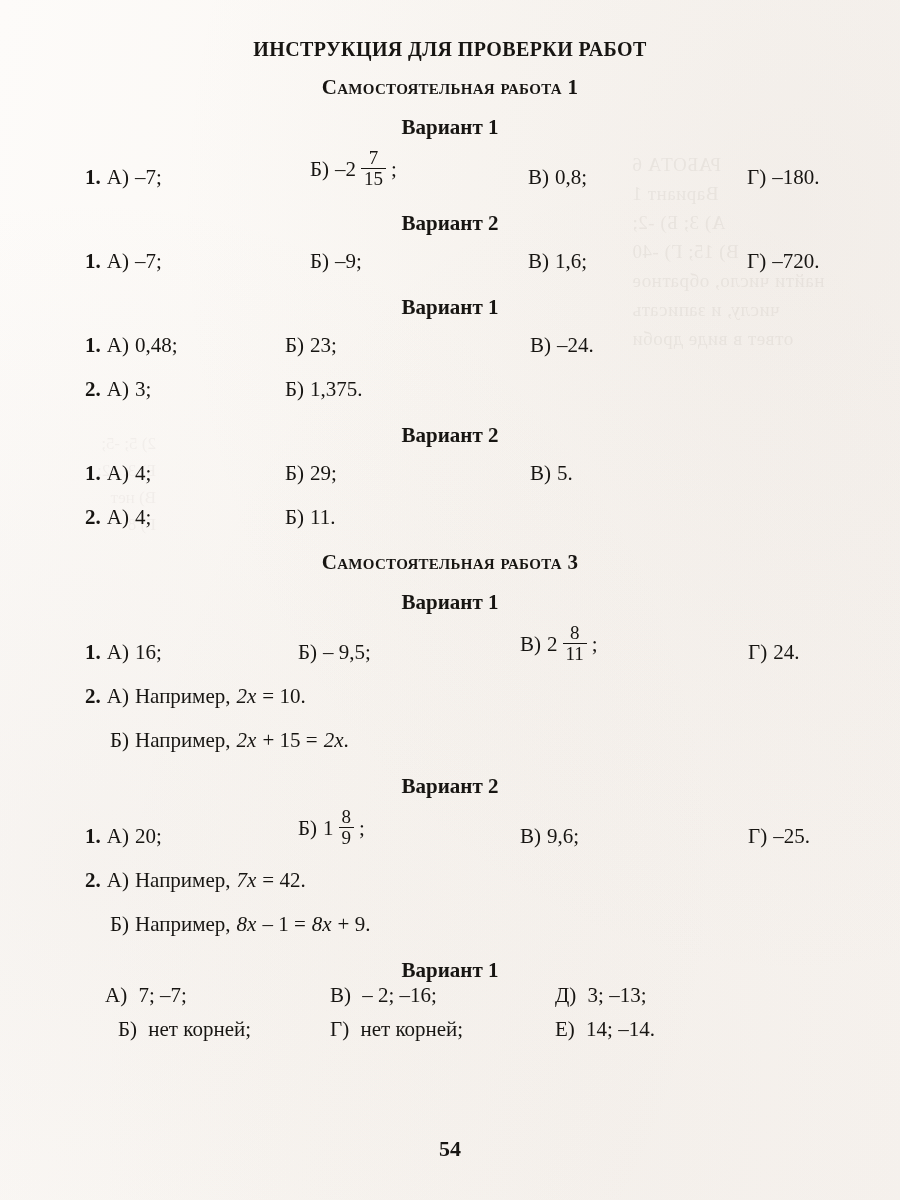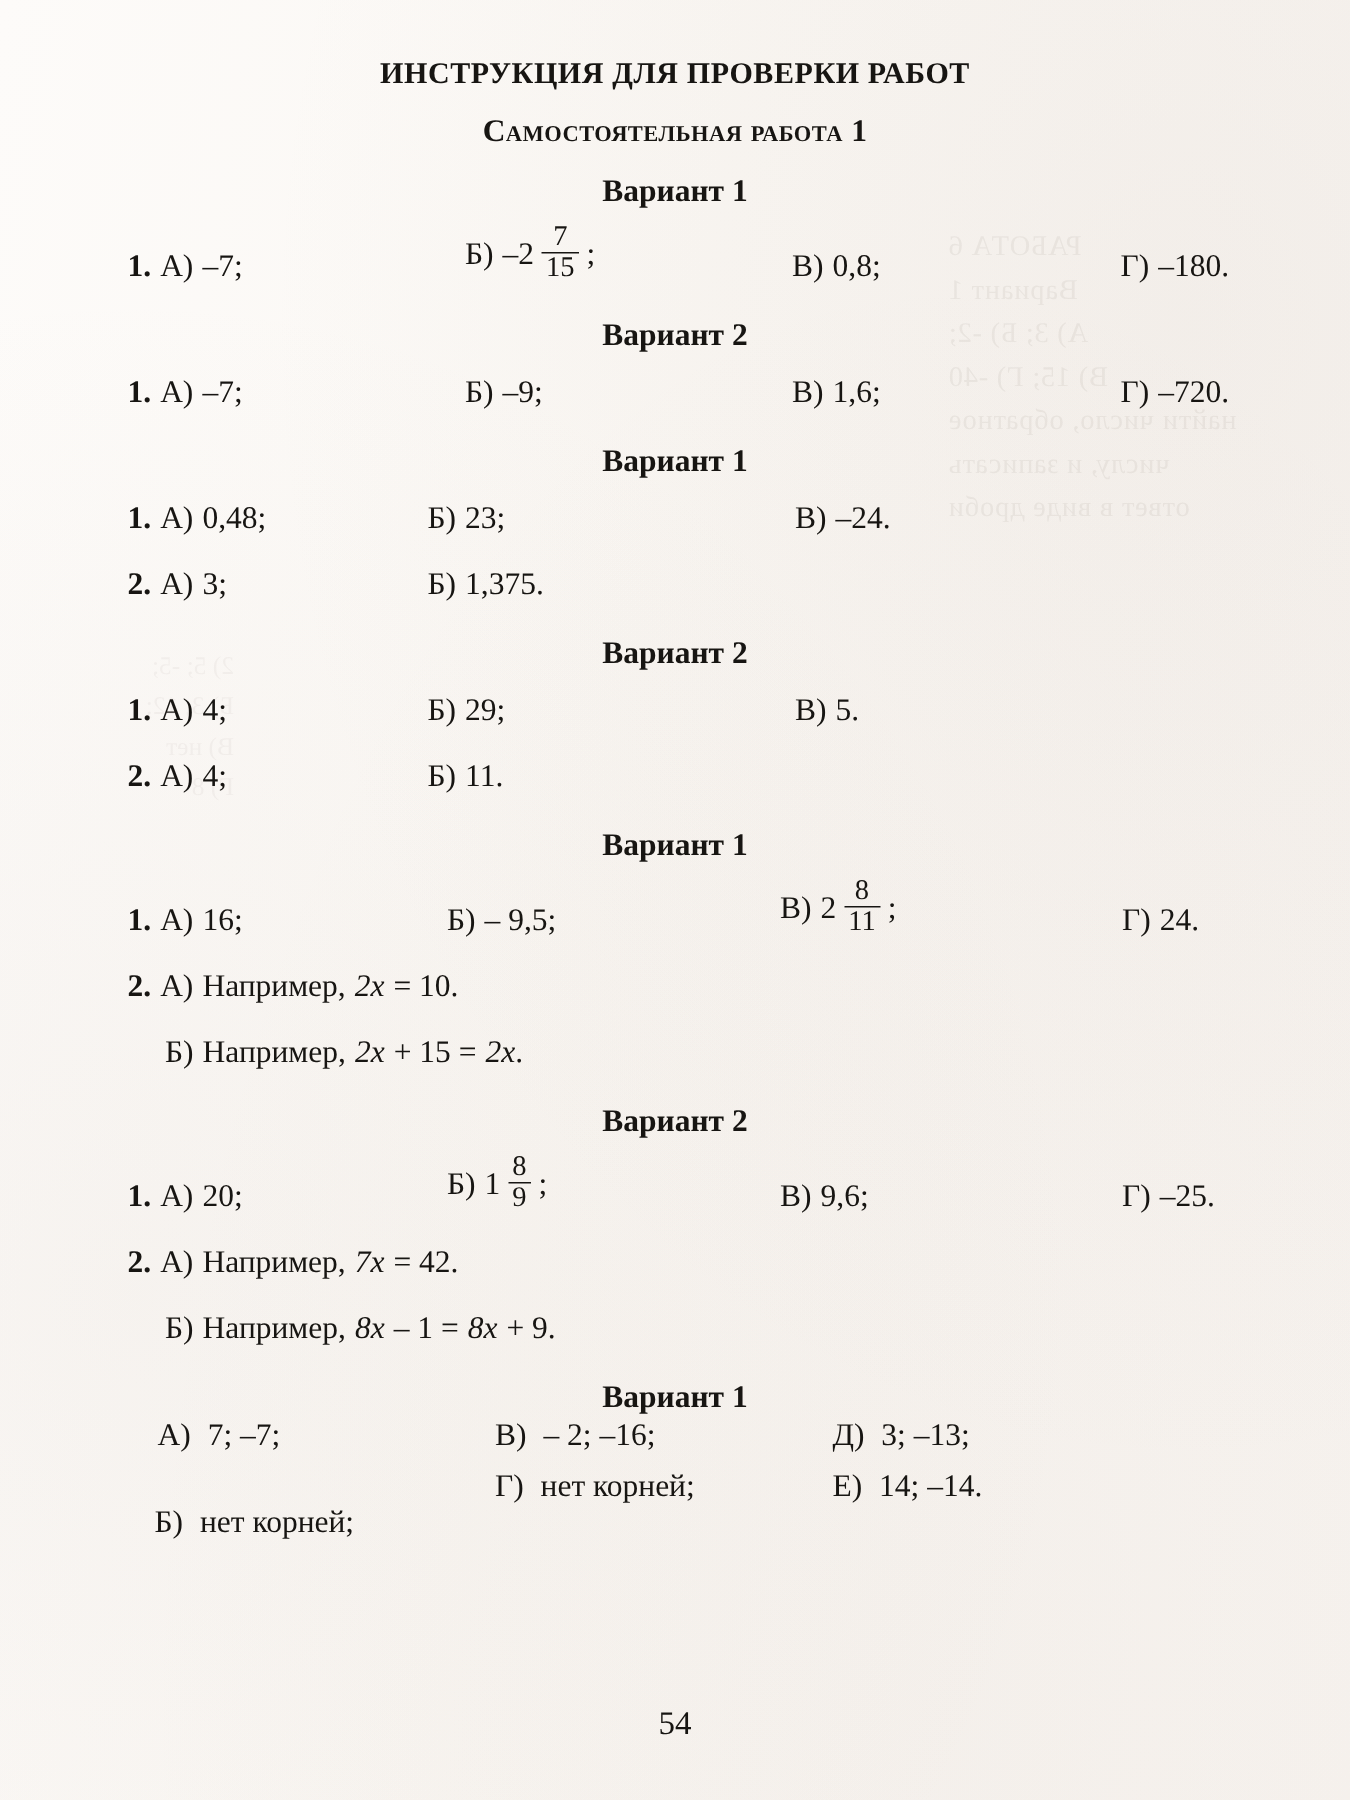--- a/index.html
+++ b/index.html
@@ -149,33 +149,34 @@
     margin: 0 2px;
   }
   .frac .nu { padding: 0 3px; }
   .frac .de { padding: 0 3px; border-top: 1.7px solid #171512; }
 
   .ital { font-style: italic; }
 
   
   .grid4 { position: relative; height: 82px; font-size: 21px; text-decoration: underline; }
   .g-a { position: absolute; left: 105px; top: 0; }
-  .g-b { position: absolute; left: 103px; top: 34px; margin-top: 24px; }
+  .g-b { position: absolute; left: 118px; top: 34px; }
   .g-c { position: absolute; left: 330px; top: 0; }
   .g-d { position: absolute; left: 330px; top: 34px; }
   .g-e { position: absolute; left: 555px; top: 0; }
   .g-f { position: absolute; left: 555px; top: 34px; }
 
   .page-number {
     position: absolute;
     left: 0;
     right: 0;
     top: 1136px;
     text-align: center;
     font-size: 22px;
+    font-weight: bold;
   }
 </style>
 </head>
 <body>
 
 <div class="paper-grain"></div>
 <div class="bleed">РАБОТА 6
 Вариант 1
 А) 3;  Б) -2;
 В) 15; Г) -40
@@ -292,20 +293,21 @@
       <span class="num">2.</span>
       <span class="lbl">А)</span>
       <span>4;</span>
     </div>
     <div class="cell c2b">
       <span class="lbl">Б)</span>
       <span>11.</span>
     </div>
   </div>
 
+  <h2 class="work-title">Самостоятельная работа 3</h2>
 
   <h3 class="variant-title">Вариант 1</h3>
   <div class="row tall">
     <div class="cell c1">
       <span class="num">1.</span>
       <span class="lbl">А)</span>
       <span>16;</span>
     </div>
     <div class="cell c2c">
       <span class="lbl">Б)</span>

